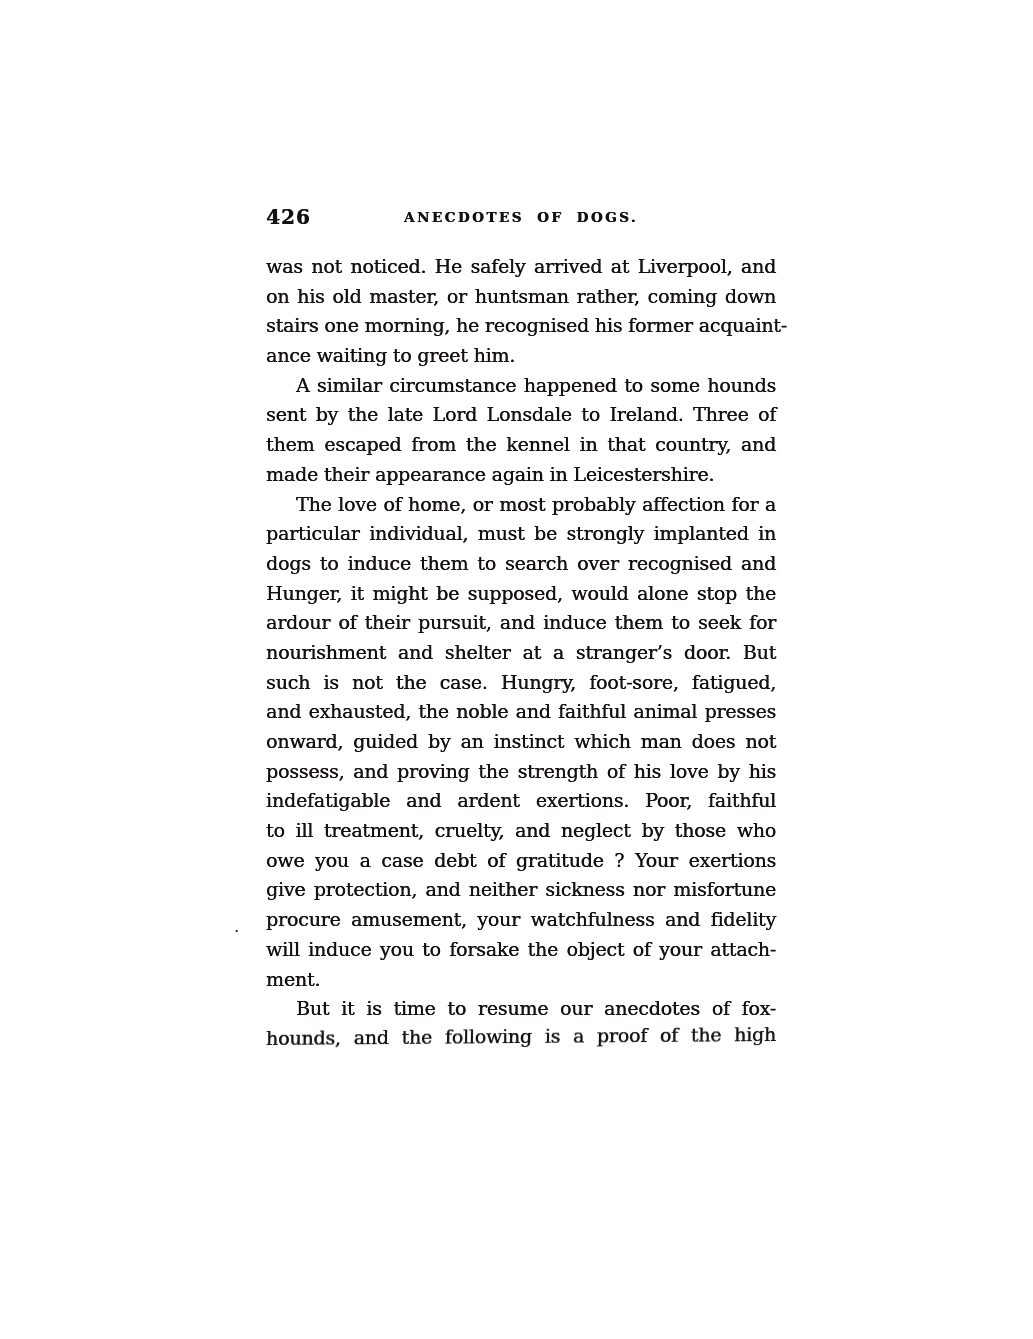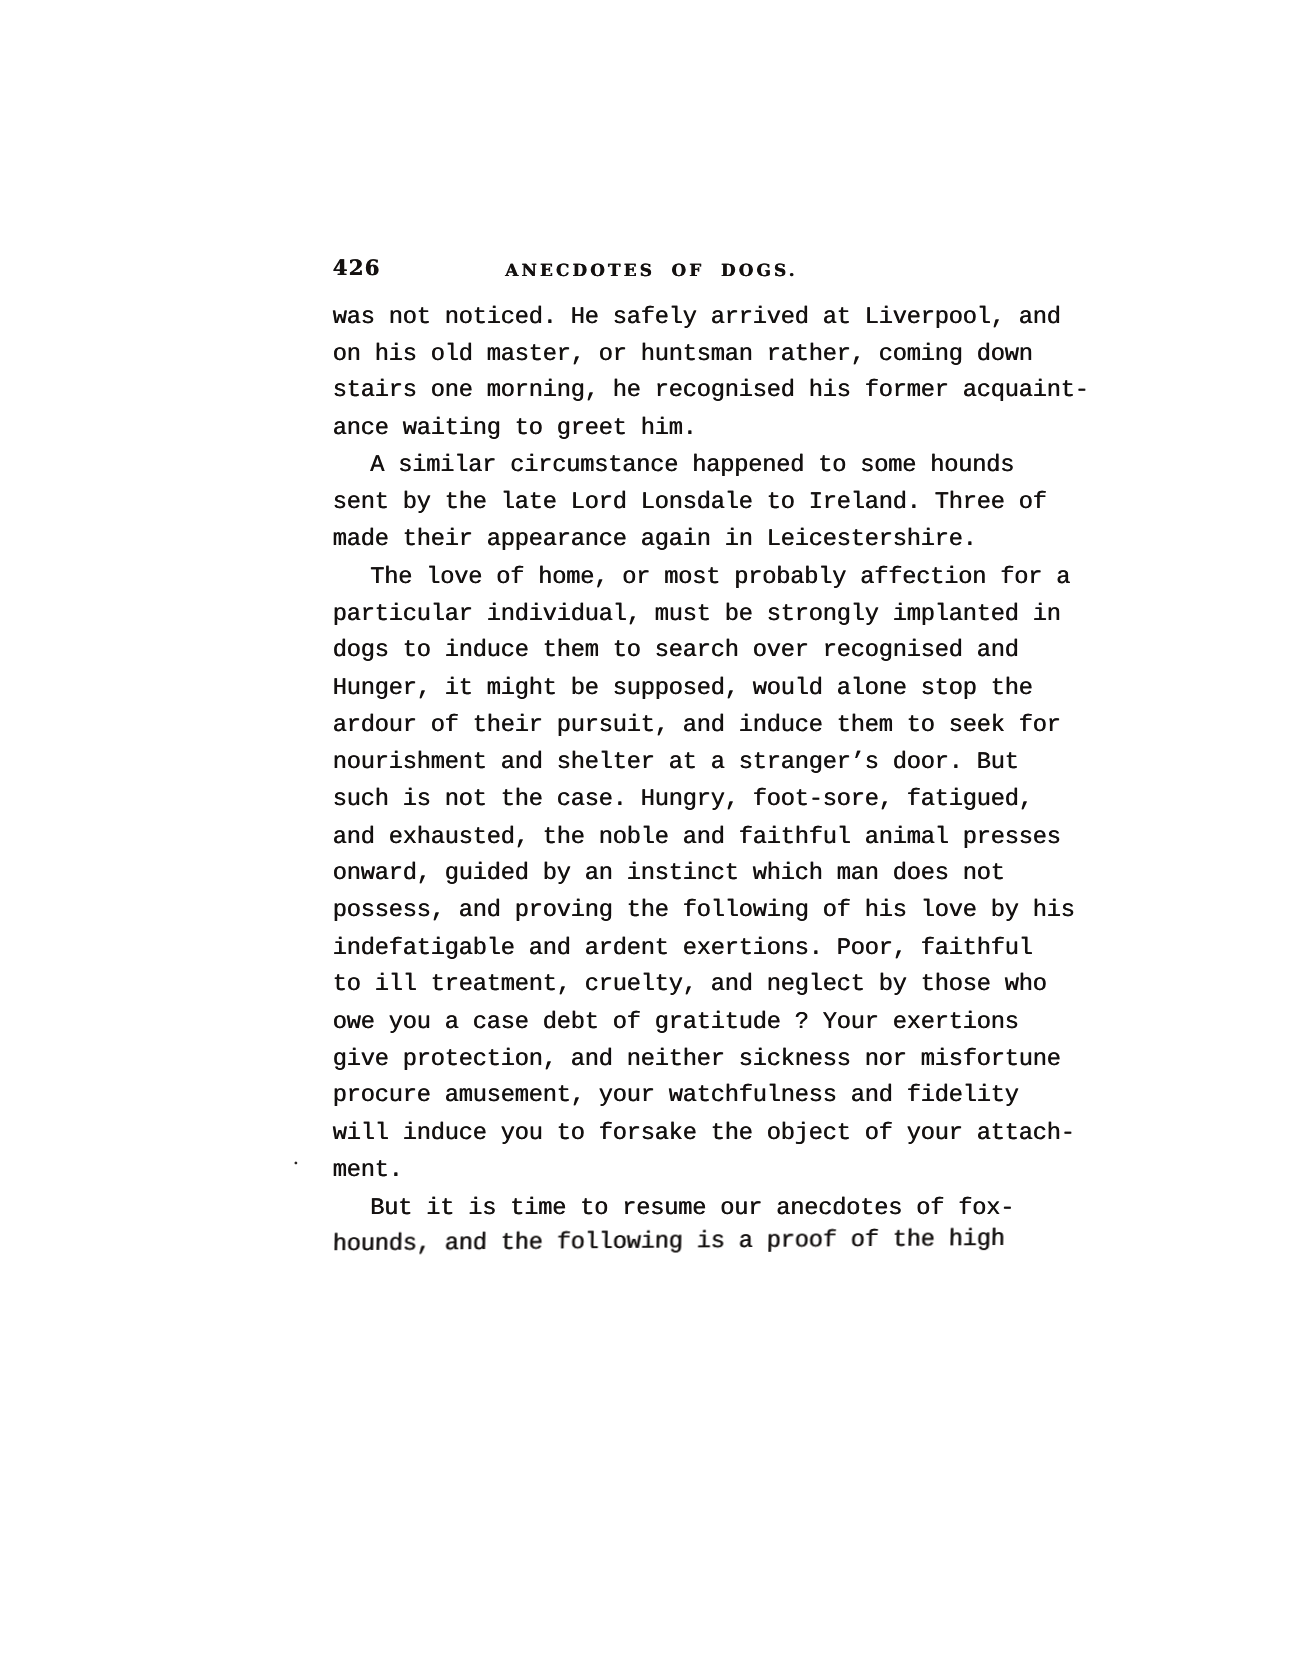--- a/index.html
+++ b/index.html
@@ -20,41 +20,40 @@
     position: absolute;
     left: 266px;
     top: 203px;
     width: 510px;
     height: 32px;
   }
   .pagenum {
     position: absolute;
     left: 0;
     top: 2px;
-    font-size: 17px;
+    font-size: 20px;
     font-weight: 700;
     letter-spacing: 1px;
     text-shadow: 0.4px 0 0 currentColor;
   }
   .running-title {
     display: block;
     text-align: center;
     padding-top: 6px;
     font-size: 13.5px;
     font-weight: 700;
     letter-spacing: 2.5px;
     word-spacing: 6px;
     text-shadow: 0.4px 0 0 currentColor;
   }
   .textblock {
     position: absolute;
     left: 266px;
-    top: 239px;
+    top: 252px;
     width: 510px;
-    font-family: Liberation Mono, monospace;
   }
   .line {
     display: block;
     height: 29.7px;
     line-height: 29.7px;
     font-size: 19px;
     letter-spacing: -0.2px;
     text-align: justify;
     text-align-last: justify;
     text-justify: inter-word;
@@ -93,31 +92,32 @@
 
   <span class="stray-dot">.</span>
 
   <div class="textblock">
       <div class="line">was not noticed.  He safely arrived at Liverpool, and</div>
       <div class="line">on his old master, or huntsman rather, coming down</div>
       <div class="line">stairs one morning, he recognised his former acquaint-</div>
       <div class="line endline">ance waiting to greet him.</div>
       <div class="line indent">A similar circumstance happened to some hounds</div>
       <div class="line">sent by the late Lord Lonsdale to Ireland.  Three of</div>
+      <div class="line">them escaped from the kennel in that country, and</div>
       <div class="line endline">made their appearance again in Leicestershire.</div>
       <div class="line indent">The love of home, or most probably affection for a</div>
       <div class="line">particular individual, must be strongly implanted in</div>
       <div class="line">dogs to induce them to search over recognised and</div>
       <div class="line">Hunger, it might be supposed, would alone stop the</div>
       <div class="line">ardour of their pursuit, and induce them to seek for</div>
       <div class="line">nourishment and shelter at a stranger’s door.  But</div>
       <div class="line">such is not the case.  Hungry, foot-sore, fatigued,</div>
       <div class="line">and exhausted, the noble and faithful animal presses</div>
       <div class="line">onward, guided by an instinct which man does not</div>
-      <div class="line">possess, and proving the following of his love by his</div>
+      <div class="line">possess, and proving the strength of his love by his</div>
       <div class="line">indefatigable and ardent exertions.  Poor, faithful</div>
       <div class="line">to ill treatment, cruelty, and neglect by those who</div>
       <div class="line">owe you a case debt of gratitude ?  Your exertions</div>
       <div class="line">give protection, and neither sickness nor misfortune</div>
       <div class="line">procure amusement, your watchfulness and fidelity</div>
       <div class="line">will induce you to forsake the object of your attach-</div>
       <div class="line endline">ment.</div>
       <div class="line indent">But it is time to resume our anecdotes of fox-</div>
       <div class="line distort">hounds, and the following is a proof of the high</div>
     </div>

